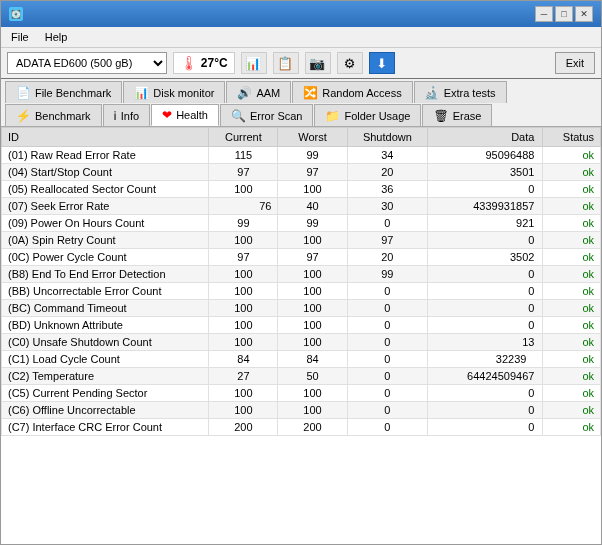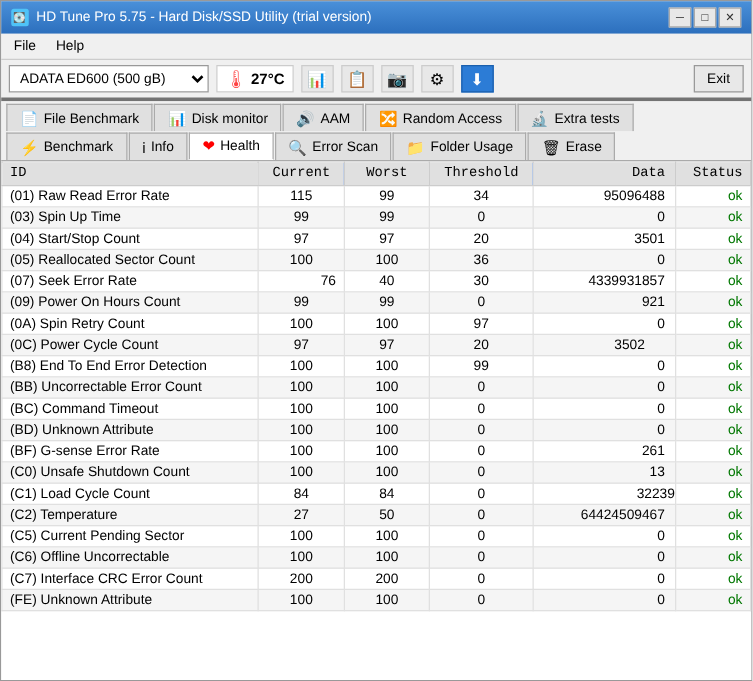--- a/index.html
+++ b/index.html
@@ -75,21 +75,21 @@
       flex-shrink: 0;
     }
     .menu-item {
       padding: 2px 6px;
       cursor: pointer;
       font-size: 11px;
     }
 
     .toolbar {
       background: #f0f0f0;
-      border-bottom: 3px solid #737373;
+      border-bottom: 1px solid #737373;
       padding: 4px 6px;
       display: flex;
       align-items: center;
       gap: 6px;
       flex-shrink: 0;
     }
     .drive-select {
       width: 160px;
       height: 22px;
       border: 1px solid #999;
@@ -191,21 +191,20 @@
       border-collapse: collapse;
       font-size: 11px;
     }
     thead {
       position: sticky;
       top: 0;
       z-index: 10;
     }
     thead tr {
       background: #3b82f6;
-      font-family: Liberation Mono, monospace;
     }
     th {
       border: 1px solid #ccc;
       padding: 3px 6px;
       text-align: left;
       font-weight: normal;
       white-space: nowrap;
       background: #e0e0e0;
     }
     td {
@@ -225,21 +224,20 @@
     .status-ok { color: #007700; }
   </style>
 </head>
 <body>
 
 <div class="window">
 
   <div class="title-bar">
     <div class="title-bar-left">
       <div class="title-icon">💽</div>
-      <span class="title-text">HD Tune Pro 5.75 - Hard Disk/SSD Utility (trial version)</span>
     </div>
     <div class="window-controls">
       <div class="win-btn">─</div>
       <div class="win-btn">□</div>
       <div class="win-btn close">✕</div>
     </div>
   </div>
 
   <div class="menu-bar">
     <span class="menu-item">File</span>
@@ -312,43 +310,35 @@
   </div>
 
   <div class="content">
     <div class="table-container">
       <table>
         <thead>
           <tr>
             <th class="col-id">ID</th>
             <th class="col-current">Current</th>
             <th class="col-worst">Worst</th>
-            <th class="col-threshold">Threshold</th>
+            <th class="col-threshold">Shutdown</th>
             <th class="col-data">Data</th>
             <th class="col-status">Status</th>
           </tr>
         </thead>
         <tbody id="table-body">
         <tr>
     <td class="col-id">(01) Raw Read Error Rate</td>
     <td class="col-current" style="text-align:center">115</td>
     <td class="col-worst" style="text-align:center">99</td>
     <td class="col-threshold" style="text-align:center">34</td>
     <td class="col-data" style="text-align:right;padding-right:8px">95096488</td>
     <td class="col-status status-ok">ok</td>
   </tr>
             <tr>
-    <td class="col-id">(03) Spin Up Time</td>
-    <td class="col-current" style="text-align:center">99</td>
-    <td class="col-worst" style="text-align:center">99</td>
-    <td class="col-threshold" style="text-align:center">0</td>
-    <td class="col-data" style="text-align:right;padding-right:8px">0</td>
-    <td class="col-status status-ok">ok</td>
-  </tr>
-            <tr>
     <td class="col-id">(04) Start/Stop Count</td>
     <td class="col-current" style="text-align:center">97</td>
     <td class="col-worst" style="text-align:center">97</td>
     <td class="col-threshold" style="text-align:center">20</td>
     <td class="col-data" style="text-align:right;padding-right:8px">3501</td>
     <td class="col-status status-ok">ok</td>
   </tr>
             <tr>
     <td class="col-id">(05) Reallocated Sector Count</td>
     <td class="col-current" style="text-align:center">100</td>
@@ -379,21 +369,21 @@
     <td class="col-worst" style="text-align:center">100</td>
     <td class="col-threshold" style="text-align:center">97</td>
     <td class="col-data" style="text-align:right;padding-right:8px">0</td>
     <td class="col-status status-ok">ok</td>
   </tr>
             <tr>
     <td class="col-id">(0C) Power Cycle Count</td>
     <td class="col-current" style="text-align:center">97</td>
     <td class="col-worst" style="text-align:center">97</td>
     <td class="col-threshold" style="text-align:center">20</td>
-    <td class="col-data" style="text-align:right;padding-right:24px">3502</td>
+    <td class="col-data" style="text-align:right;padding-right:8px">3502</td>
     <td class="col-status status-ok">ok</td>
   </tr>
             <tr>
     <td class="col-id">(B8) End To End Error Detection</td>
     <td class="col-current" style="text-align:center">100</td>
     <td class="col-worst" style="text-align:center">100</td>
     <td class="col-threshold" style="text-align:center">99</td>
     <td class="col-data" style="text-align:right;padding-right:8px">0</td>
     <td class="col-status status-ok">ok</td>
   </tr>
@@ -412,44 +402,36 @@
     <td class="col-threshold" style="text-align:center">0</td>
     <td class="col-data" style="text-align:right;padding-right:8px">0</td>
     <td class="col-status status-ok">ok</td>
   </tr>
             <tr>
     <td class="col-id">(BD) Unknown Attribute</td>
     <td class="col-current" style="text-align:center">100</td>
     <td class="col-worst" style="text-align:center">100</td>
     <td class="col-threshold" style="text-align:center">0</td>
     <td class="col-data" style="text-align:right;padding-right:8px">0</td>
-    <td class="col-status status-ok">ok</td>
-  </tr>
-            <tr>
-    <td class="col-id">(BF) G-sense Error Rate</td>
-    <td class="col-current" style="text-align:center">100</td>
-    <td class="col-worst" style="text-align:center">100</td>
-    <td class="col-threshold" style="text-align:center">0</td>
-    <td class="col-data" style="text-align:right;padding-right:8px">261</td>
     <td class="col-status status-ok">ok</td>
   </tr>
             <tr>
     <td class="col-id">(C0) Unsafe Shutdown Count</td>
     <td class="col-current" style="text-align:center">100</td>
     <td class="col-worst" style="text-align:center">100</td>
     <td class="col-threshold" style="text-align:center">0</td>
     <td class="col-data" style="text-align:right;padding-right:8px">13</td>
     <td class="col-status status-ok">ok</td>
   </tr>
             <tr>
     <td class="col-id">(C1) Load Cycle Count</td>
     <td class="col-current" style="text-align:center">84</td>
     <td class="col-worst" style="text-align:center">84</td>
     <td class="col-threshold" style="text-align:center">0</td>
-    <td class="col-data" style="text-align:right;padding-right:0">32239</td>
+    <td class="col-data" style="text-align:right;padding-right:16px">32239</td>
     <td class="col-status status-ok">ok</td>
   </tr>
             <tr>
     <td class="col-id">(C2) Temperature</td>
     <td class="col-current" style="text-align:center">27</td>
     <td class="col-worst" style="text-align:center">50</td>
     <td class="col-threshold" style="text-align:center">0</td>
     <td class="col-data" style="text-align:right;padding-right:8px">64424509467</td>
     <td class="col-status status-ok">ok</td>
   </tr>
@@ -470,25 +452,17 @@
     <td class="col-status status-ok">ok</td>
   </tr>
             <tr>
     <td class="col-id">(C7) Interface CRC Error Count</td>
     <td class="col-current" style="text-align:center">200</td>
     <td class="col-worst" style="text-align:center">200</td>
     <td class="col-threshold" style="text-align:center">0</td>
     <td class="col-data" style="text-align:right;padding-right:8px">0</td>
     <td class="col-status status-ok">ok</td>
   </tr>
-            <tr>
-    <td class="col-id">(FE) Unknown Attribute</td>
-    <td class="col-current" style="text-align:center">100</td>
-    <td class="col-worst" style="text-align:center">100</td>
-    <td class="col-threshold" style="text-align:center">0</td>
-    <td class="col-data" style="text-align:right;padding-right:8px">0</td>
-    <td class="col-status status-ok">ok</td>
-  </tr>
           </tbody>
       </table>
     </div>
   </div>
 </div>
 
 </body></html>

